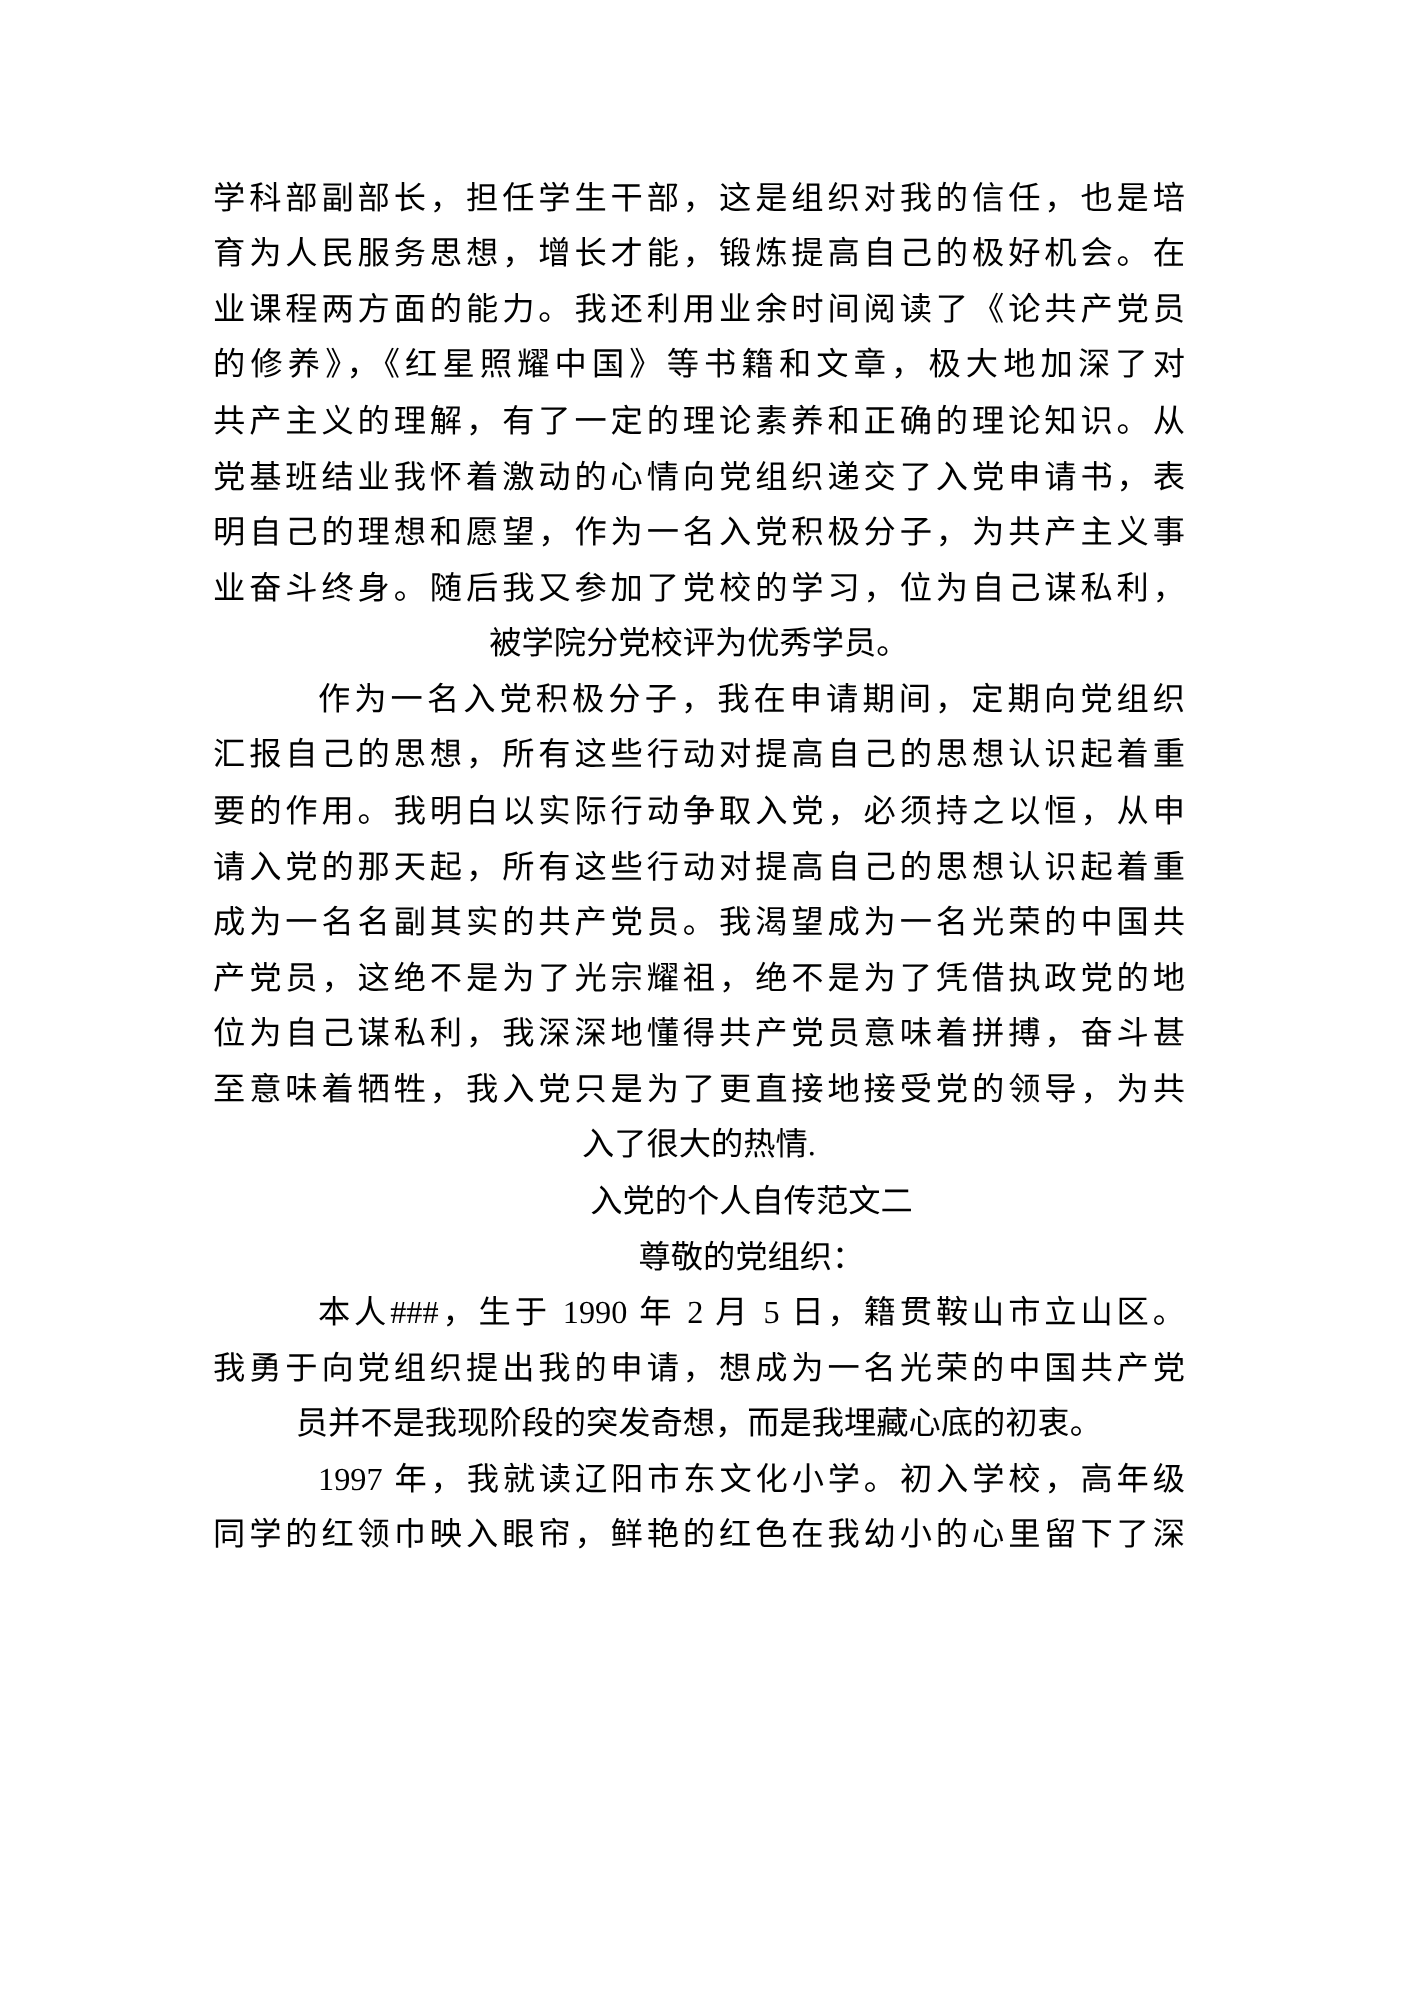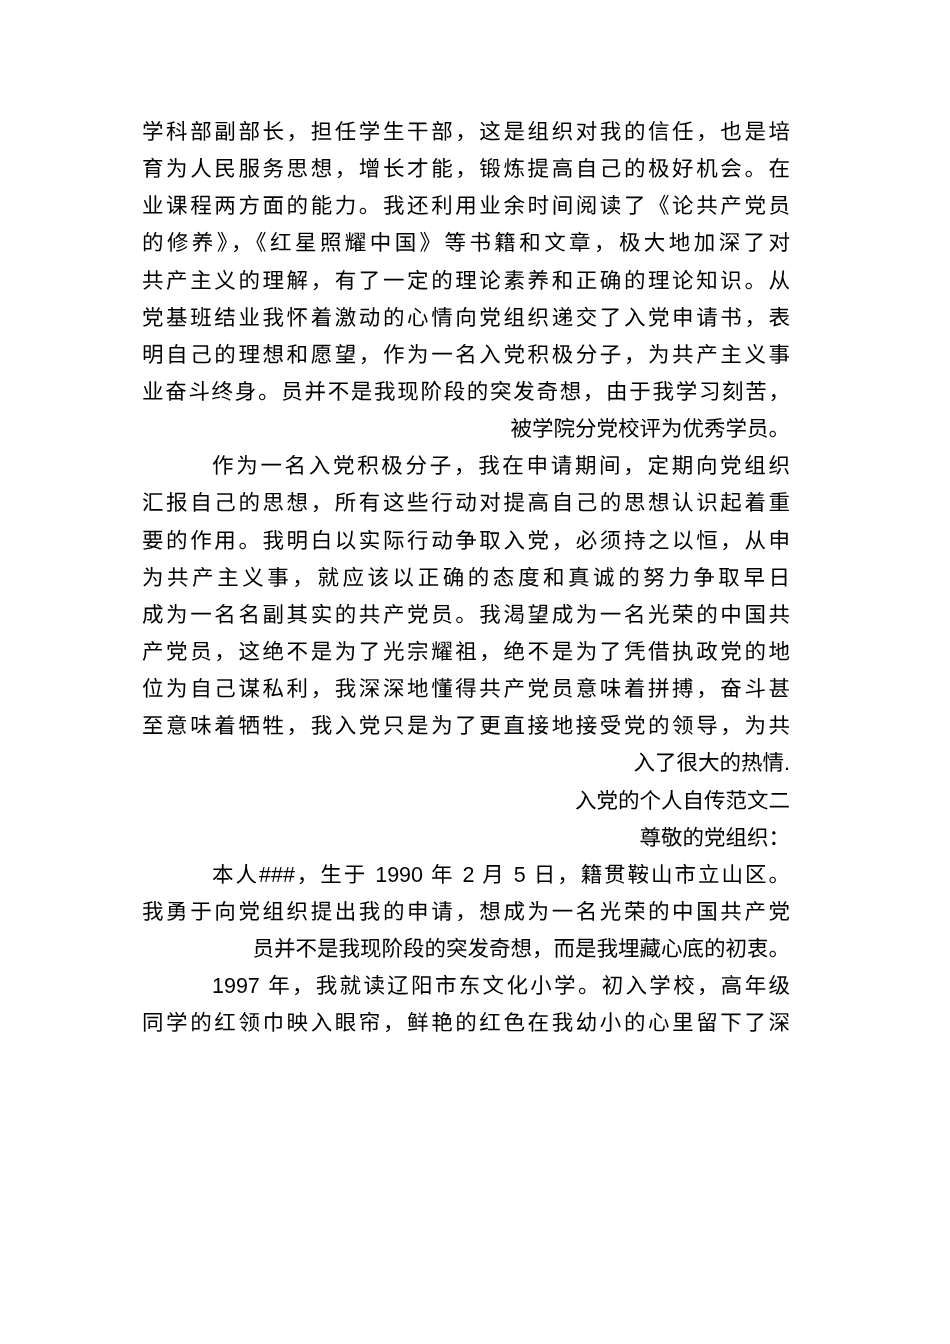--- a/index.html
+++ b/index.html
@@ -18,30 +18,30 @@
     left: 0; top: 0;
     width: 950px;
     height: 1344px;
     background: #ffffff;
   }
   .textblock {
     position: absolute;
     left: 142px;
     top: 114px;
     width: 648px;
-    font-family: Liberation Sans, sans-serif;
+    font-family: Liberation Serif, serif;
     font-size: 21.5px;
     line-height: 37.15px;
     color: #000000;
     font-weight: 400;
   }
   .line {
     height: 37.15px;
     overflow: hidden;
-    text-align: right;
+    text-align: center;
   }
   .line.jz {
     text-align: justify;
     text-align-last: justify;
   }
   .line.indent {
     text-indent: 70px;
   }
 </style>
 </head>
@@ -49,26 +49,26 @@
 
 <main class="page">
   <div class="textblock" id="textblock">
       <div class="line jz">学科部副部长，担任学生干部，这是组织对我的信任，也是培</div>
       <div class="line jz">育为人民服务思想，增长才能，锻炼提高自己的极好机会。在</div>
       <div class="line jz">业课程两方面的能力。我还利用业余时间阅读了《论共产党员</div>
       <div class="line jz">的修养》，《红星照耀中国》等书籍和文章，极大地加深了对</div>
       <div class="line jz">共产主义的理解，有了一定的理论素养和正确的理论知识。从</div>
       <div class="line jz">党基班结业我怀着激动的心情向党组织递交了入党申请书，表</div>
       <div class="line jz">明自己的理想和愿望，作为一名入党积极分子，为共产主义事</div>
-      <div class="line jz">业奋斗终身。员并不是我现阶段的突发奇想，由于我学习刻苦，</div>
+      <div class="line jz">业奋斗终身。随后我又参加了党校的学习，位为自己谋私利，</div>
       <div class="line">被学院分党校评为优秀学员。</div>
       <div class="line jz indent">作为一名入党积极分子，我在申请期间，定期向党组织</div>
       <div class="line jz">汇报自己的思想，所有这些行动对提高自己的思想认识起着重</div>
       <div class="line jz">要的作用。我明白以实际行动争取入党，必须持之以恒，从申</div>
-      <div class="line jz">为共产主义事，就应该以正确的态度和真诚的努力争取早日</div>
+      <div class="line jz">请入党的那天起，所有这些行动对提高自己的思想认识起着重</div>
       <div class="line jz">成为一名名副其实的共产党员。我渴望成为一名光荣的中国共</div>
       <div class="line jz">产党员，这绝不是为了光宗耀祖，绝不是为了凭借执政党的地</div>
       <div class="line jz">位为自己谋私利，我深深地懂得共产党员意味着拼搏，奋斗甚</div>
       <div class="line jz">至意味着牺牲，我入党只是为了更直接地接受党的领导，为共</div>
       <div class="line">入了很大的热情.</div>
       <div class="line indent">入党的个人自传范文二</div>
       <div class="line indent">尊敬的党组织：</div>
       <div class="line jz indent">本人###，生于 1990 年 2 月 5 日，籍贯鞍山市立山区。</div>
       <div class="line jz">我勇于向党组织提出我的申请，想成为一名光荣的中国共产党</div>
       <div class="line">员并不是我现阶段的突发奇想，而是我埋藏心底的初衷。</div>

